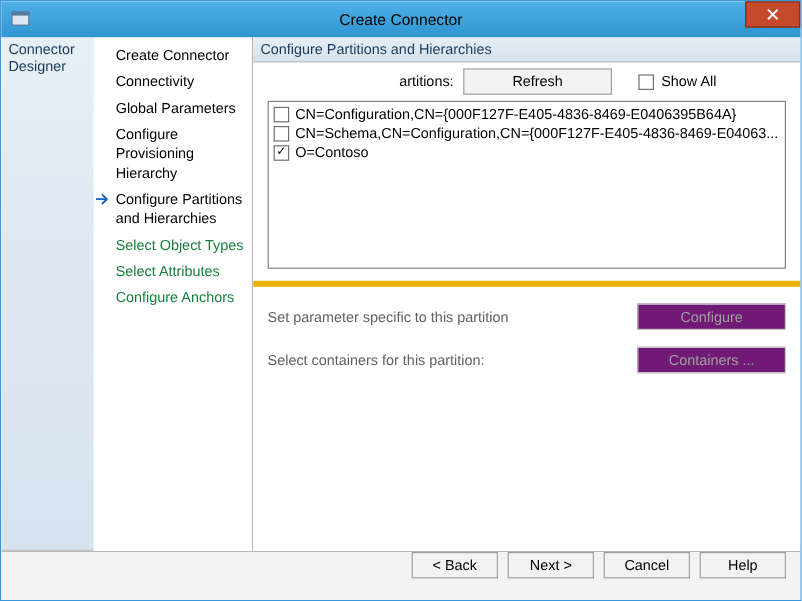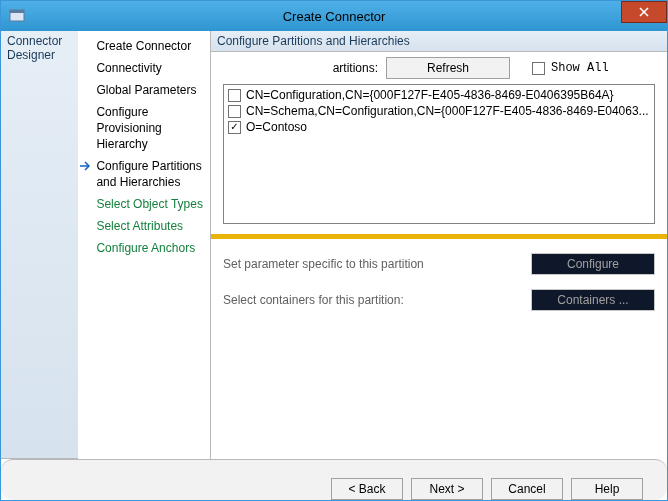--- a/index.html
+++ b/index.html
@@ -126,29 +126,28 @@
     background: #f2f2f2;
     padding: 3px 0;
     font-size: 12px;
     text-align: center;
     cursor: pointer;
     width: 124px;
   }
   .btn.disabled {
     color: #a0a0a0;
     cursor: default;
-    background: #0f172a;
+    background: #701a75;
     border-color: #c8c8c8;
   }
   .chk-wrap {
     display: flex;
     align-items: center;
     gap: 6px;
     margin-left: 14px;
-    font-family: Liberation Mono, monospace;
   }
   .chk {
     width: 13px; height: 13px;
     border: 1px solid #707070;
     background: #fff;
     display:inline-flex;
     align-items:center;
     justify-content:center;
     font-size:10px;
     line-height:1;
@@ -178,25 +177,24 @@
     display: flex;
     align-items: center;
     justify-content: space-between;
     margin-bottom: 14px;
   }
   .bottombar {
     height: 41px;
     border-top: 1px solid #b8b8b8;
     background: #f2f2f2;
     display: flex;
-    align-items: flex-end;
+    align-items: flex-start;
     justify-content: flex-end;
-    padding: 0 24px;
+    padding: 0 12px;
     gap: 8px;
-    border-radius: 12px;
   }
   .bottombar .btn { width: 72px; }
 </style>
 </head>
 <body>
 
 <div class="titlebar">
   <span class="win-icon">
     <svg viewBox="0 0 16 16">
         <rect x="1" y="2" width="14" height="11" fill="#dce7f3" stroke="#5a7aa0"></rect>

